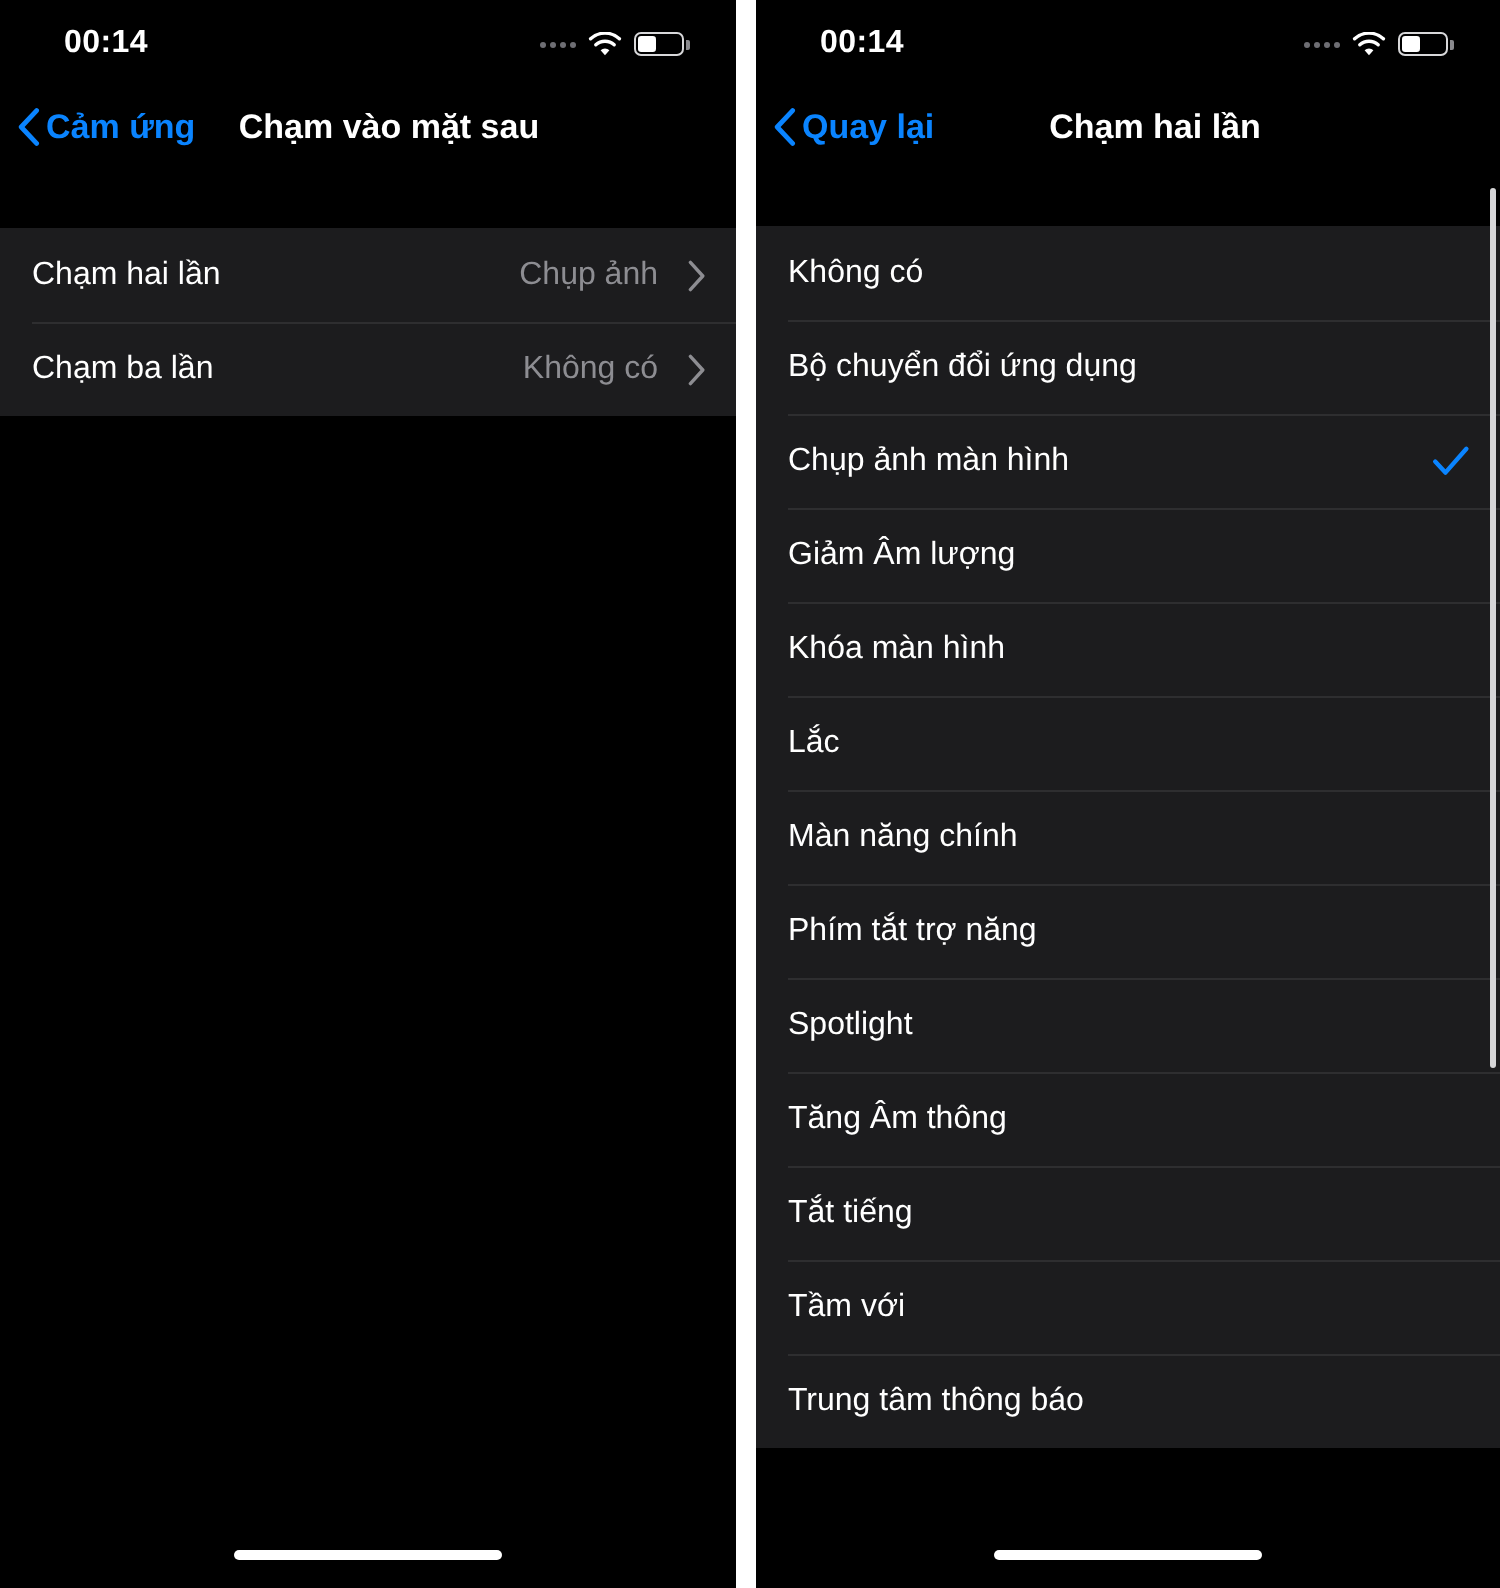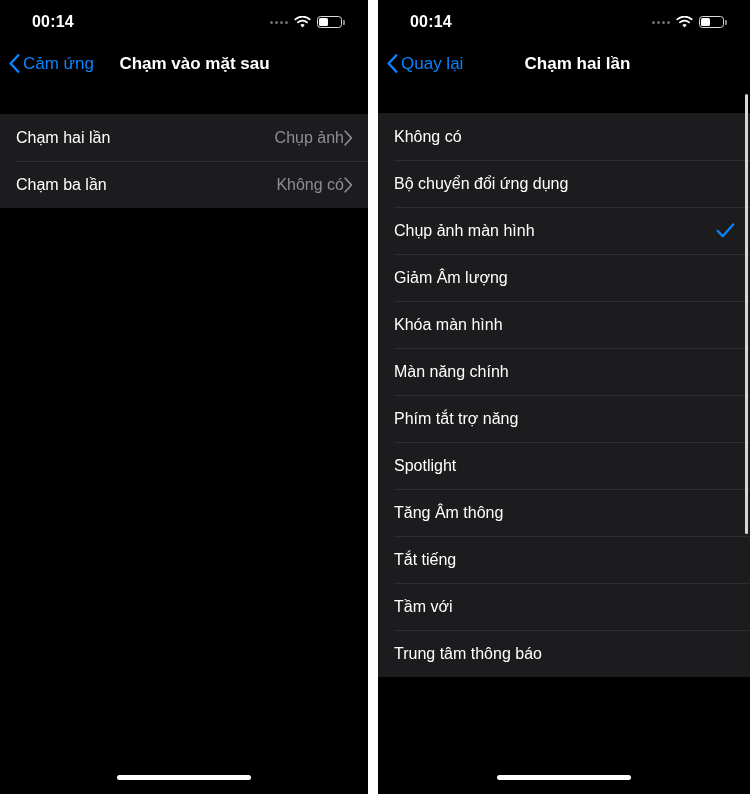--- a/index.html
+++ b/index.html
@@ -85,20 +85,21 @@
     background:#000;
   }
   .nav-back {
     display:flex; align-items:center;
     gap:3px;
     padding-left:9px;
     color:#0a84ff;
     font-size:17px;
     cursor:pointer;
     z-index:2;
+    font-weight:bold;
   }
   .chev-back { width:11px; height:19px; display:block; flex:0 0 auto; }
   .nav-title {
     position:absolute;
     left:1px; right:0;
     text-align:center;
     color:#ffffff;
     font-size:17px;
     font-weight:bold;
     pointer-events:none;
@@ -137,21 +138,21 @@
   }
   .row-label {
     color:#ffffff;
     font-size:16px;
     flex:1 1 auto;
     white-space:nowrap;
   }
   .row-value {
     color:#8d8d92;
     font-size:16px;
-    margin-right:0;
+    margin-right:15px;
     white-space:nowrap;
   }
   .chev-right { width:9px; height:16px; display:block; flex:0 0 auto; }
   .check { width:19px; height:19px; display:block; flex:0 0 auto; }
 
   
   .scroll-track {
     position:absolute;
     top:7px; right:2px;
     width:3px; height:440px;
@@ -305,20 +306,23 @@
               </svg>
             </span>
           </div>
           <div class="row">
             <span class="row-label">Giảm Âm lượng</span>
           </div>
           <div class="row">
             <span class="row-label">Khóa màn hình</span>
           </div>
           <div class="row">
+            <span class="row-label">Lắc</span>
+          </div>
+          <div class="row">
             <span class="row-label">Màn năng chính</span>
           </div>
           <div class="row">
             <span class="row-label">Phím tắt trợ năng</span>
           </div>
           <div class="row">
             <span class="row-label">Spotlight</span>
           </div>
           <div class="row">
             <span class="row-label">Tăng Âm thông</span>

